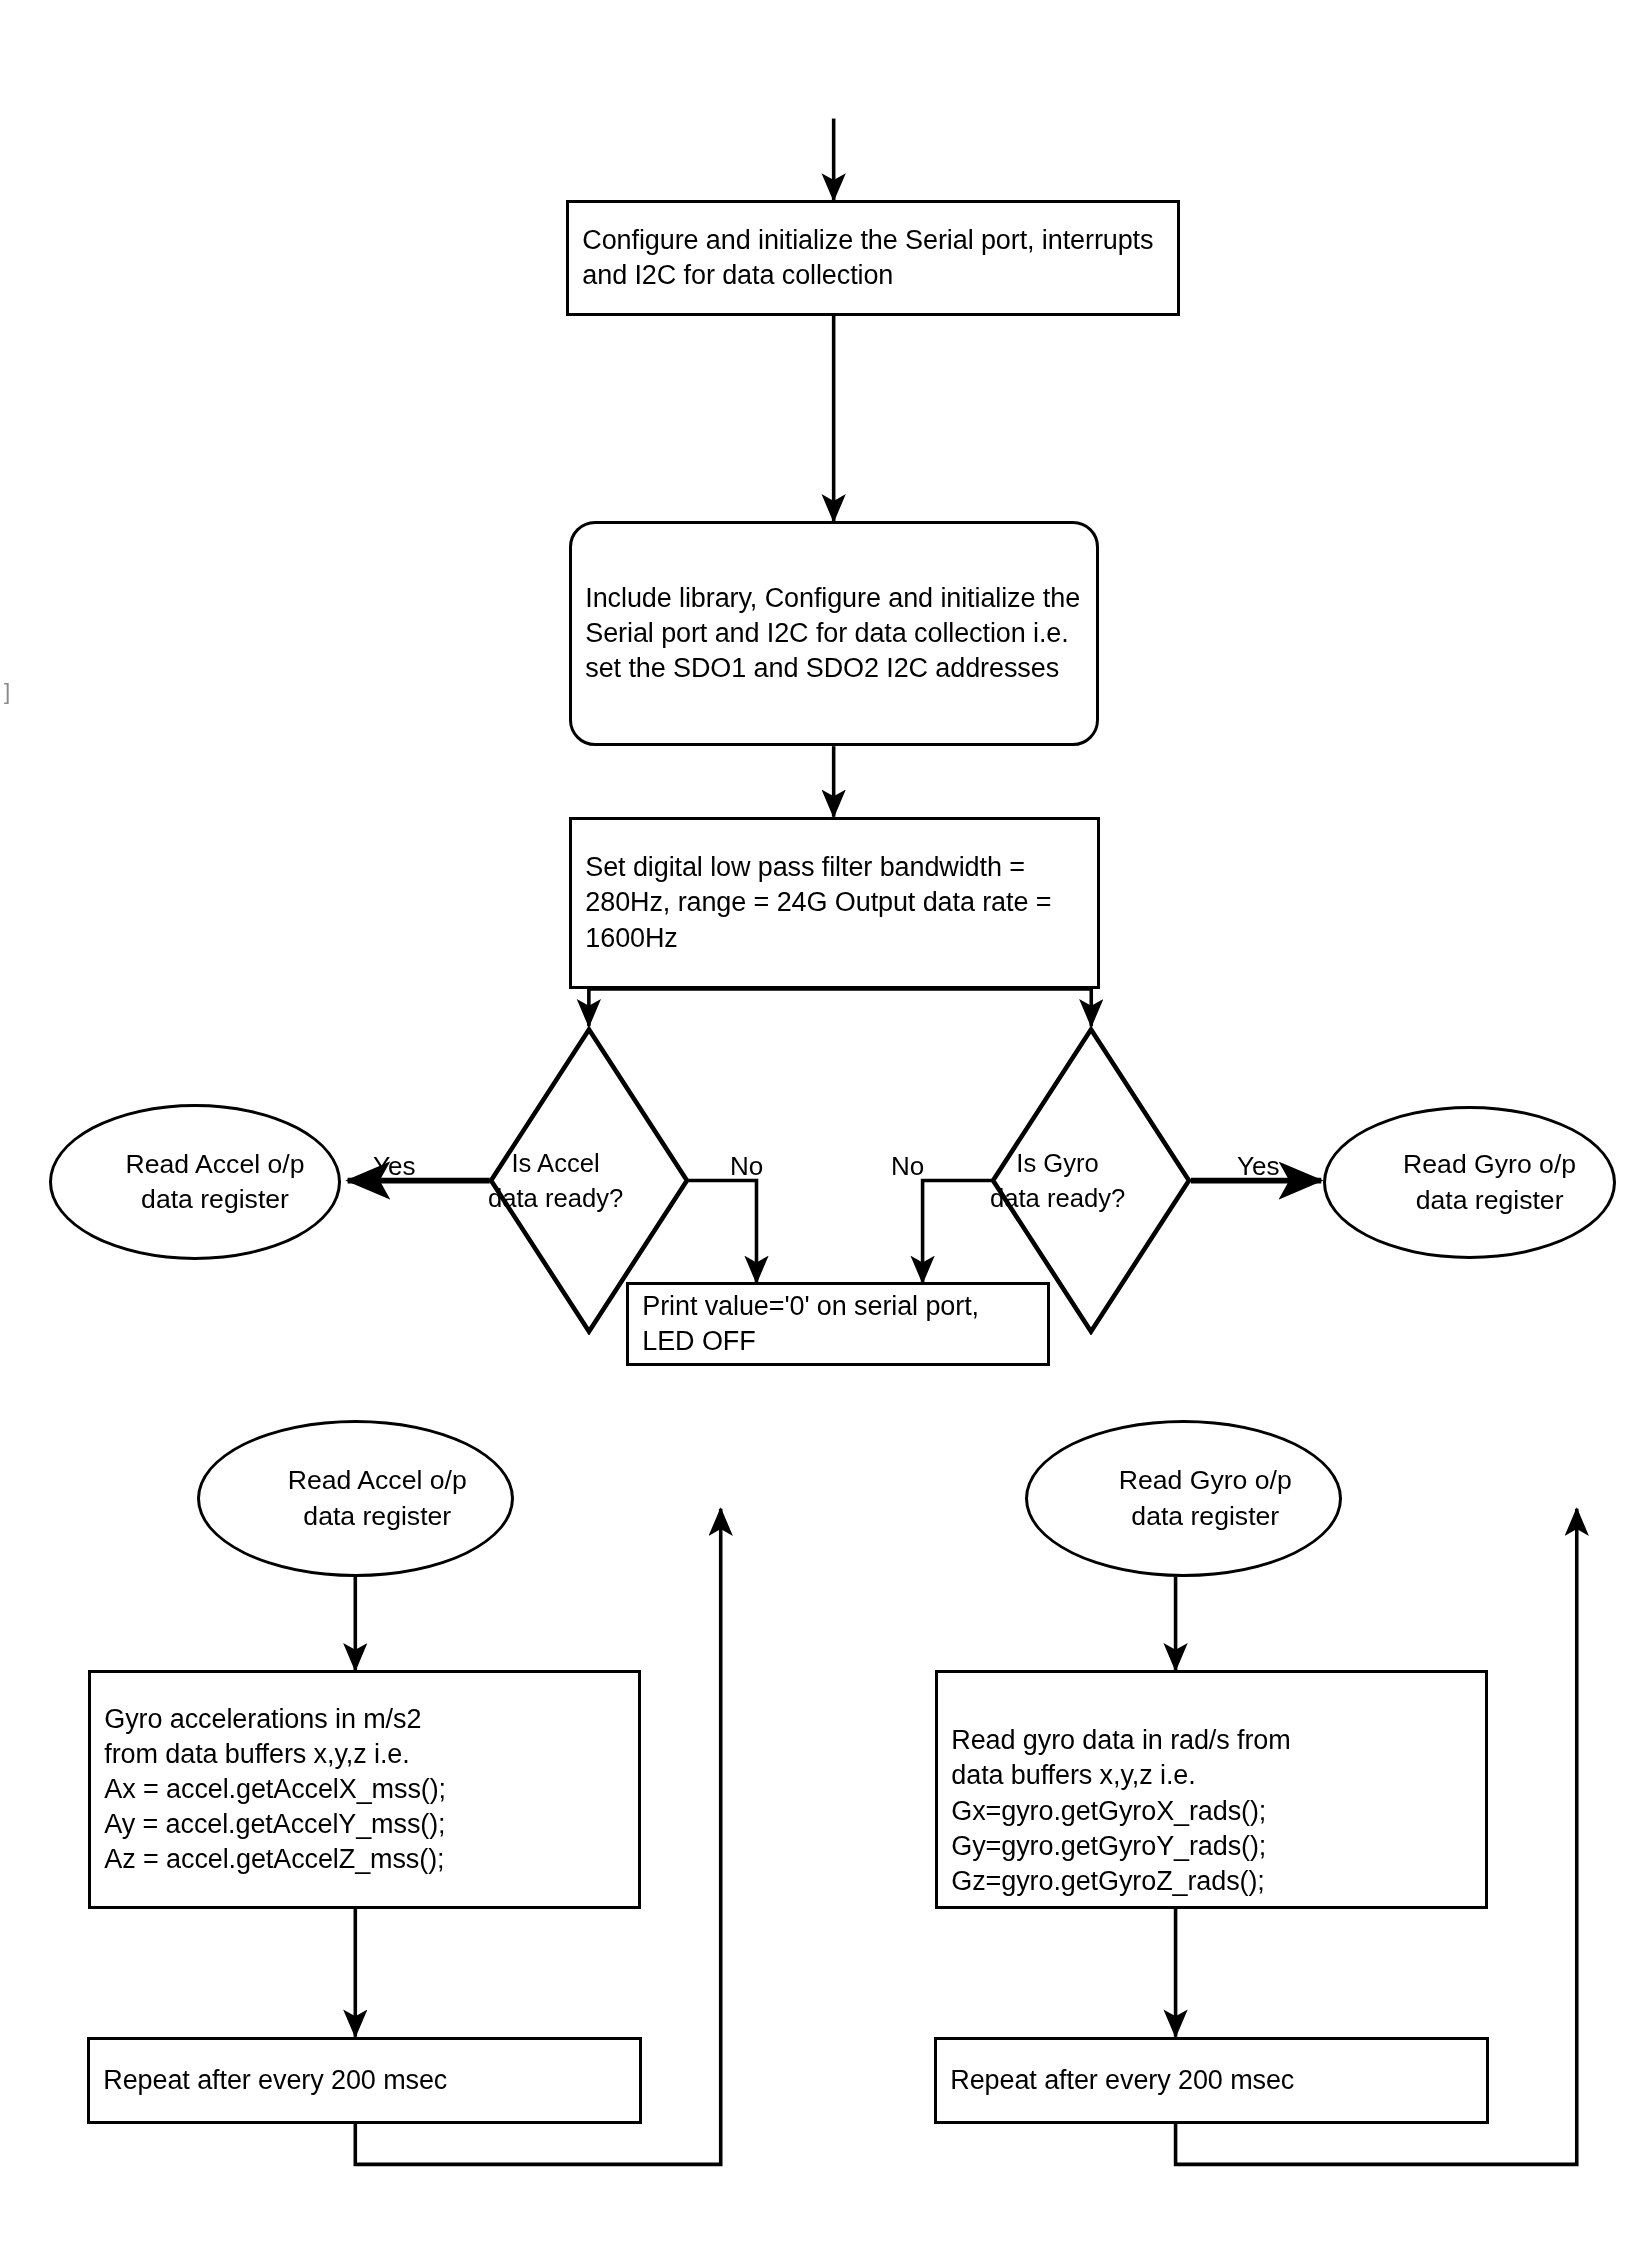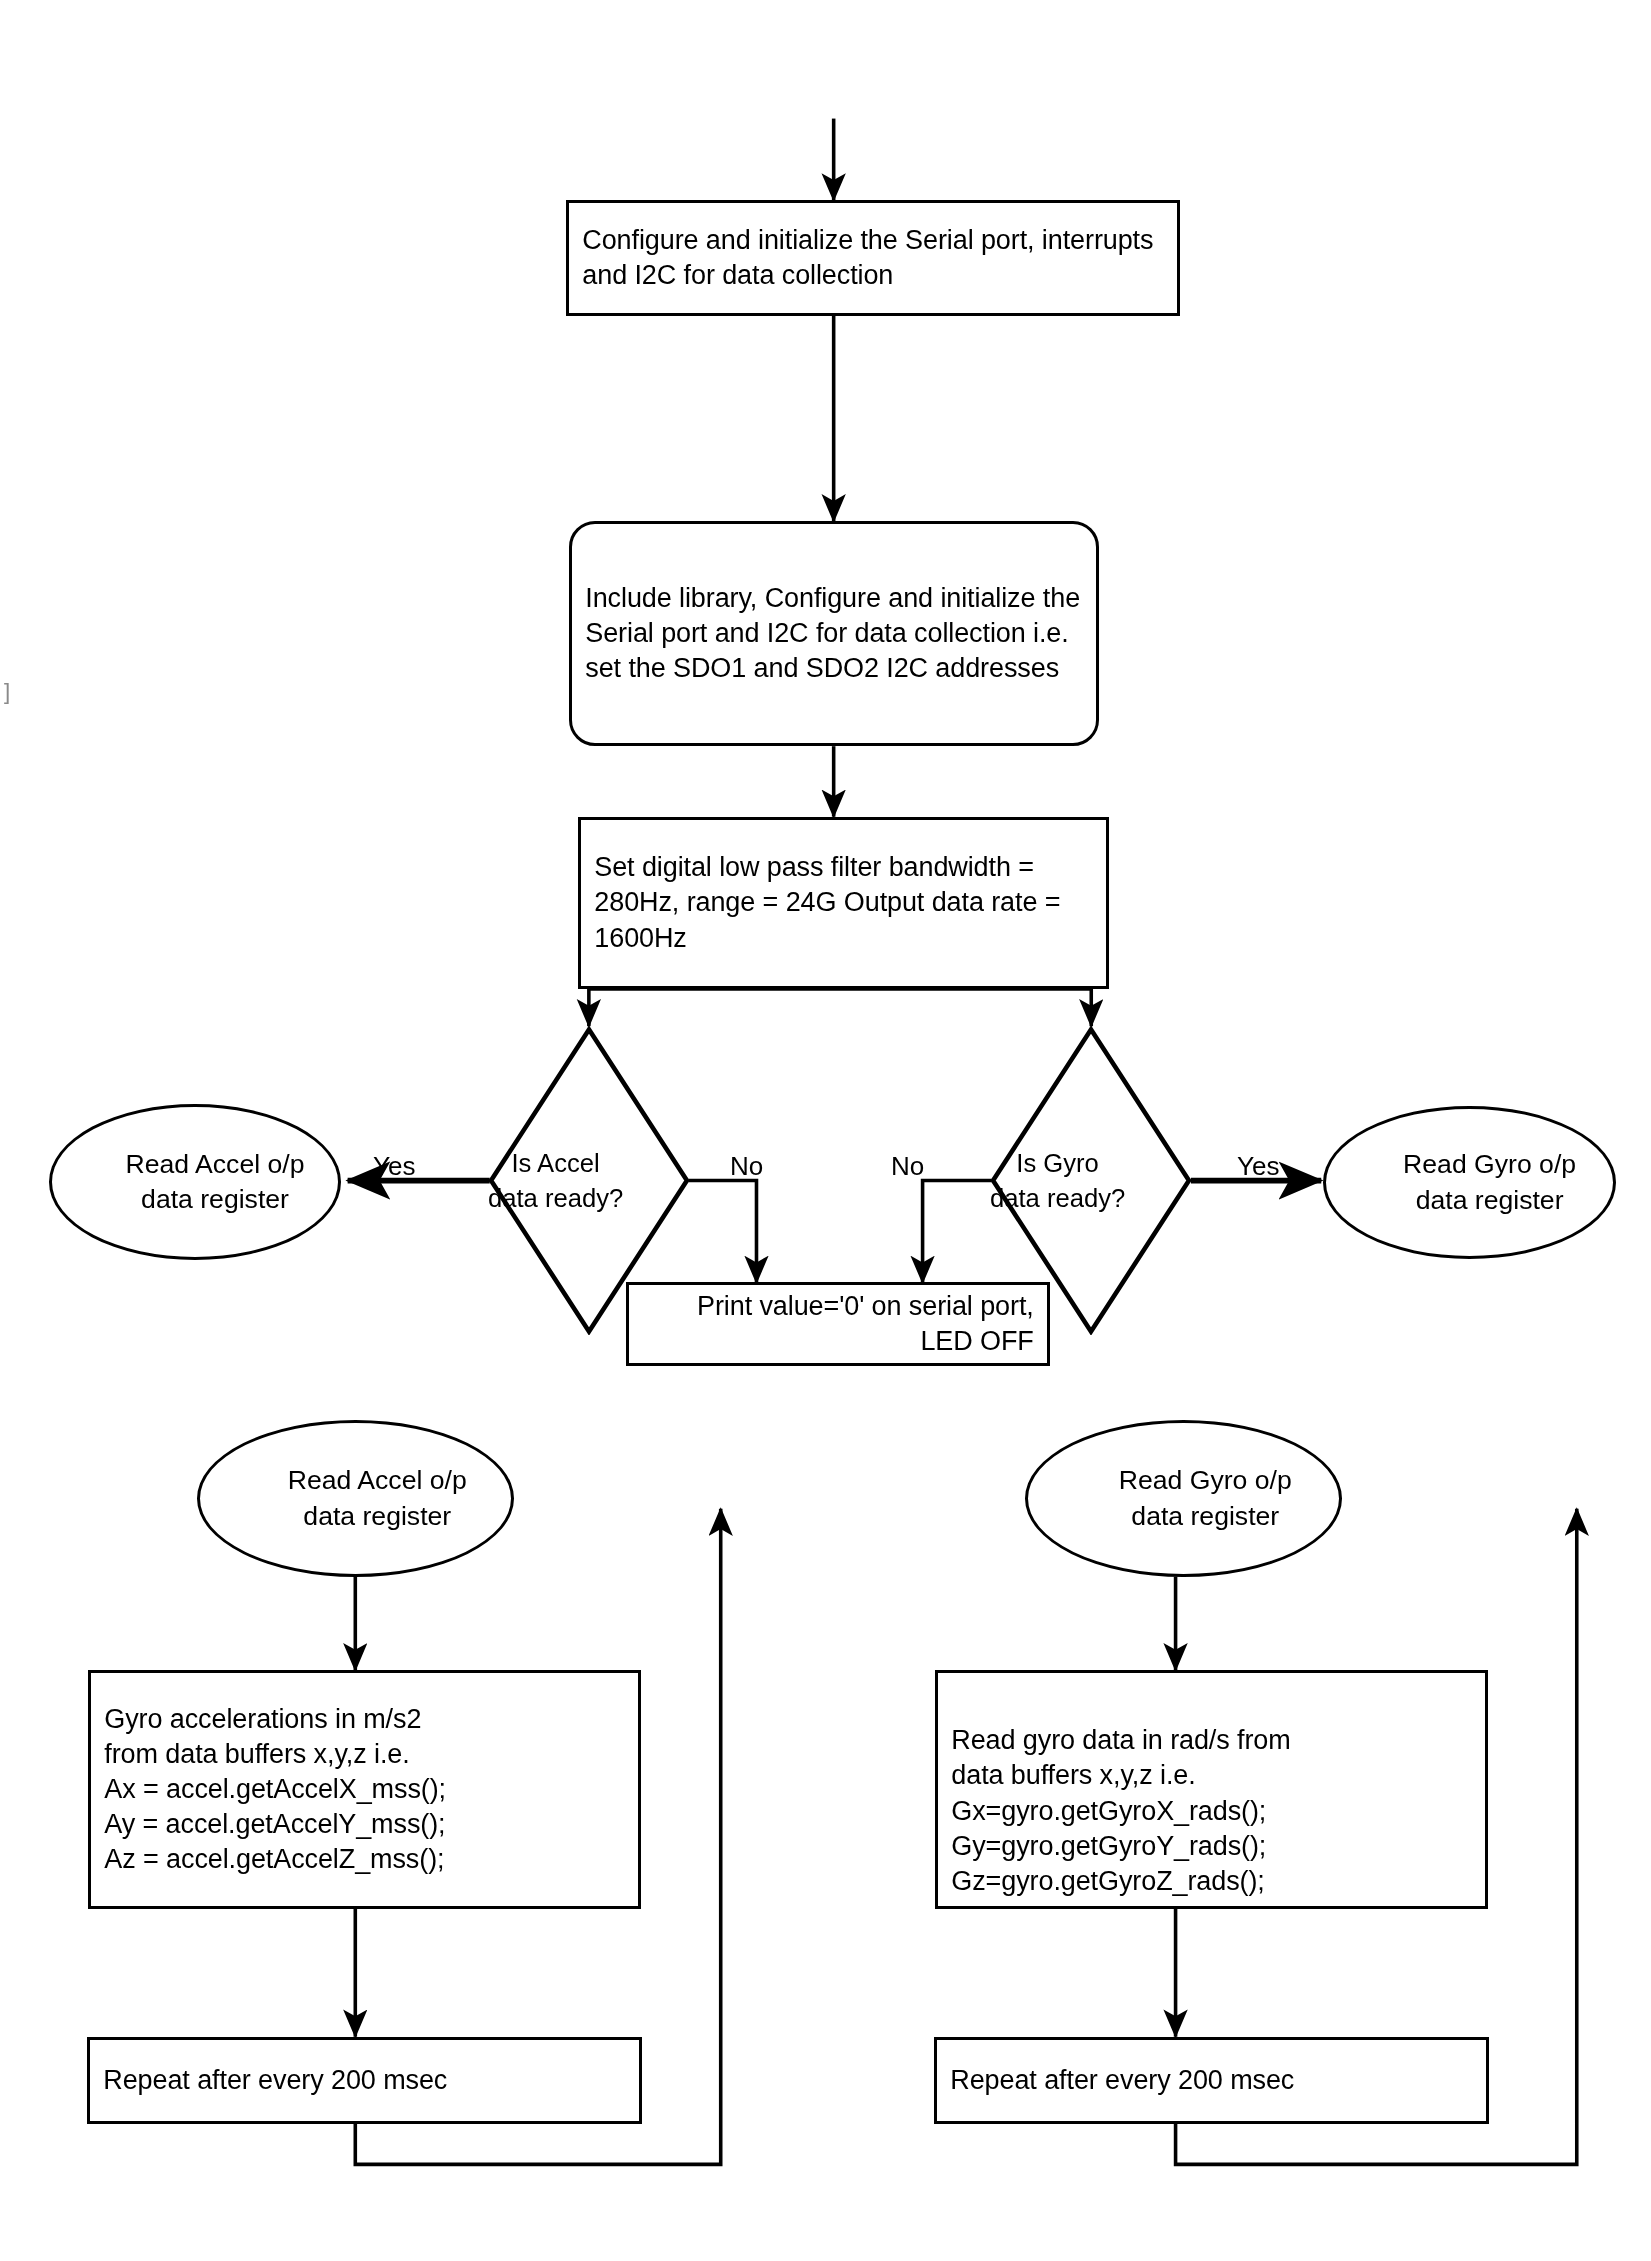--- a/index.html
+++ b/index.html
@@ -37,21 +37,21 @@
     padding: 7.2px 13.3px;
   }
   .proc .txt {
     width: 100%;
     font-size: 27px;
     line-height: 1.30;
     text-align: left;
     white-space: pre-line;
     letter-spacing: -0.1px;
   }
-  .proc.center .txt { text-align: right; }
+  .proc.center .txt { text-align: left; }
   .term {
     border: 3.6px solid #000000;
     border-radius: 50%;
     justify-content: flex-end;
   }
   .term .txt {
     width: 86%;
     font-size: 26.6px;
     line-height: 1.32;
     text-align: center;
@@ -137,21 +137,21 @@
 
 
   <div class="node proc" style="left:566px; top:200px; width:614px; height:116px;">
     <span class="txt">Configure and initialize the Serial port, interrupts and I2C for data collection</span>
   </div>
 
   <div class="node proc" style="left:569px; top:521px; width:530px; height:225px;border-radius:26px;">
     <span class="txt">Include library, Configure and initialize the Serial port and I2C for data collection i.e. set the SDO1 and SDO2 I2C addresses</span>
   </div>
 
-  <div class="node proc" style="left:569px; top:817px; width:531px; height:172px;margin-left:9px;">
+  <div class="node proc" style="left:569px; top:817px; width:531px; height:172px;">
     <span class="txt">Set digital low pass filter bandwidth = 280Hz, range = 24G Output data rate = 1600Hz</span>
   </div>
 
   <div class="diamond" style="left:488px; top:1026px; width:202px; height:309px;">
     <svg width="202" height="309" viewBox="0 0 396 604" xmlns="http://www.w3.org/2000/svg">
       <polygon points="198,6 390,302 198,598 6,302" fill="#ffffff" stroke="#000000" stroke-width="9"></polygon>
     </svg>
     <span class="txt">Is Accel
 data ready?</span>
   </div>

